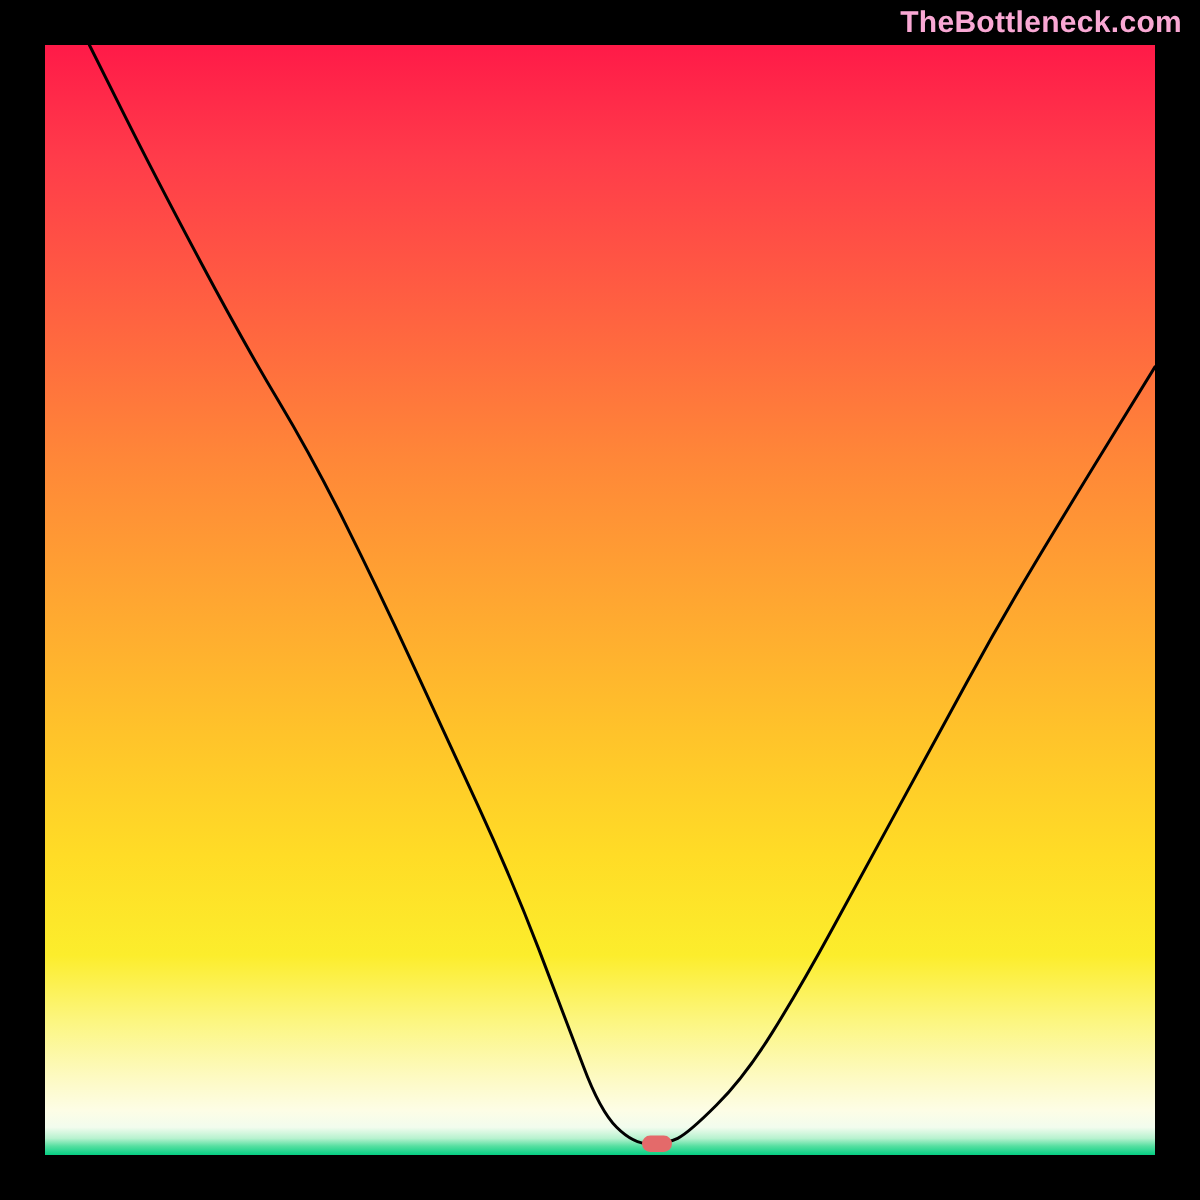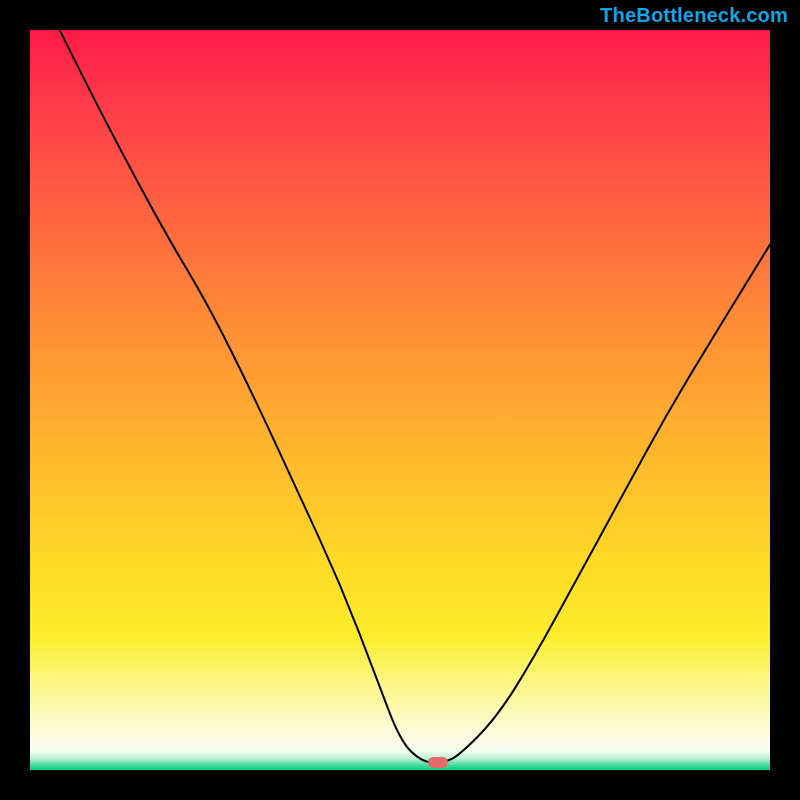--- a/index.html
+++ b/index.html
@@ -14,21 +14,21 @@
   .frame {
     position: relative;
     width: 800px;
     height: 800px;
     background: #000;
   }
   .attribution {
     position: absolute;
     top: 4px;
     right: 12px;
-    color: #0ea5e9;
+    color: #f9a8d4;
     font-size: 20px;
     font-weight: bold;
     letter-spacing: 0.2px;
     z-index: 5;
   }
   .plot-area {
     position: absolute;
     left: 30px;
     top: 30px;
     width: 740px;

